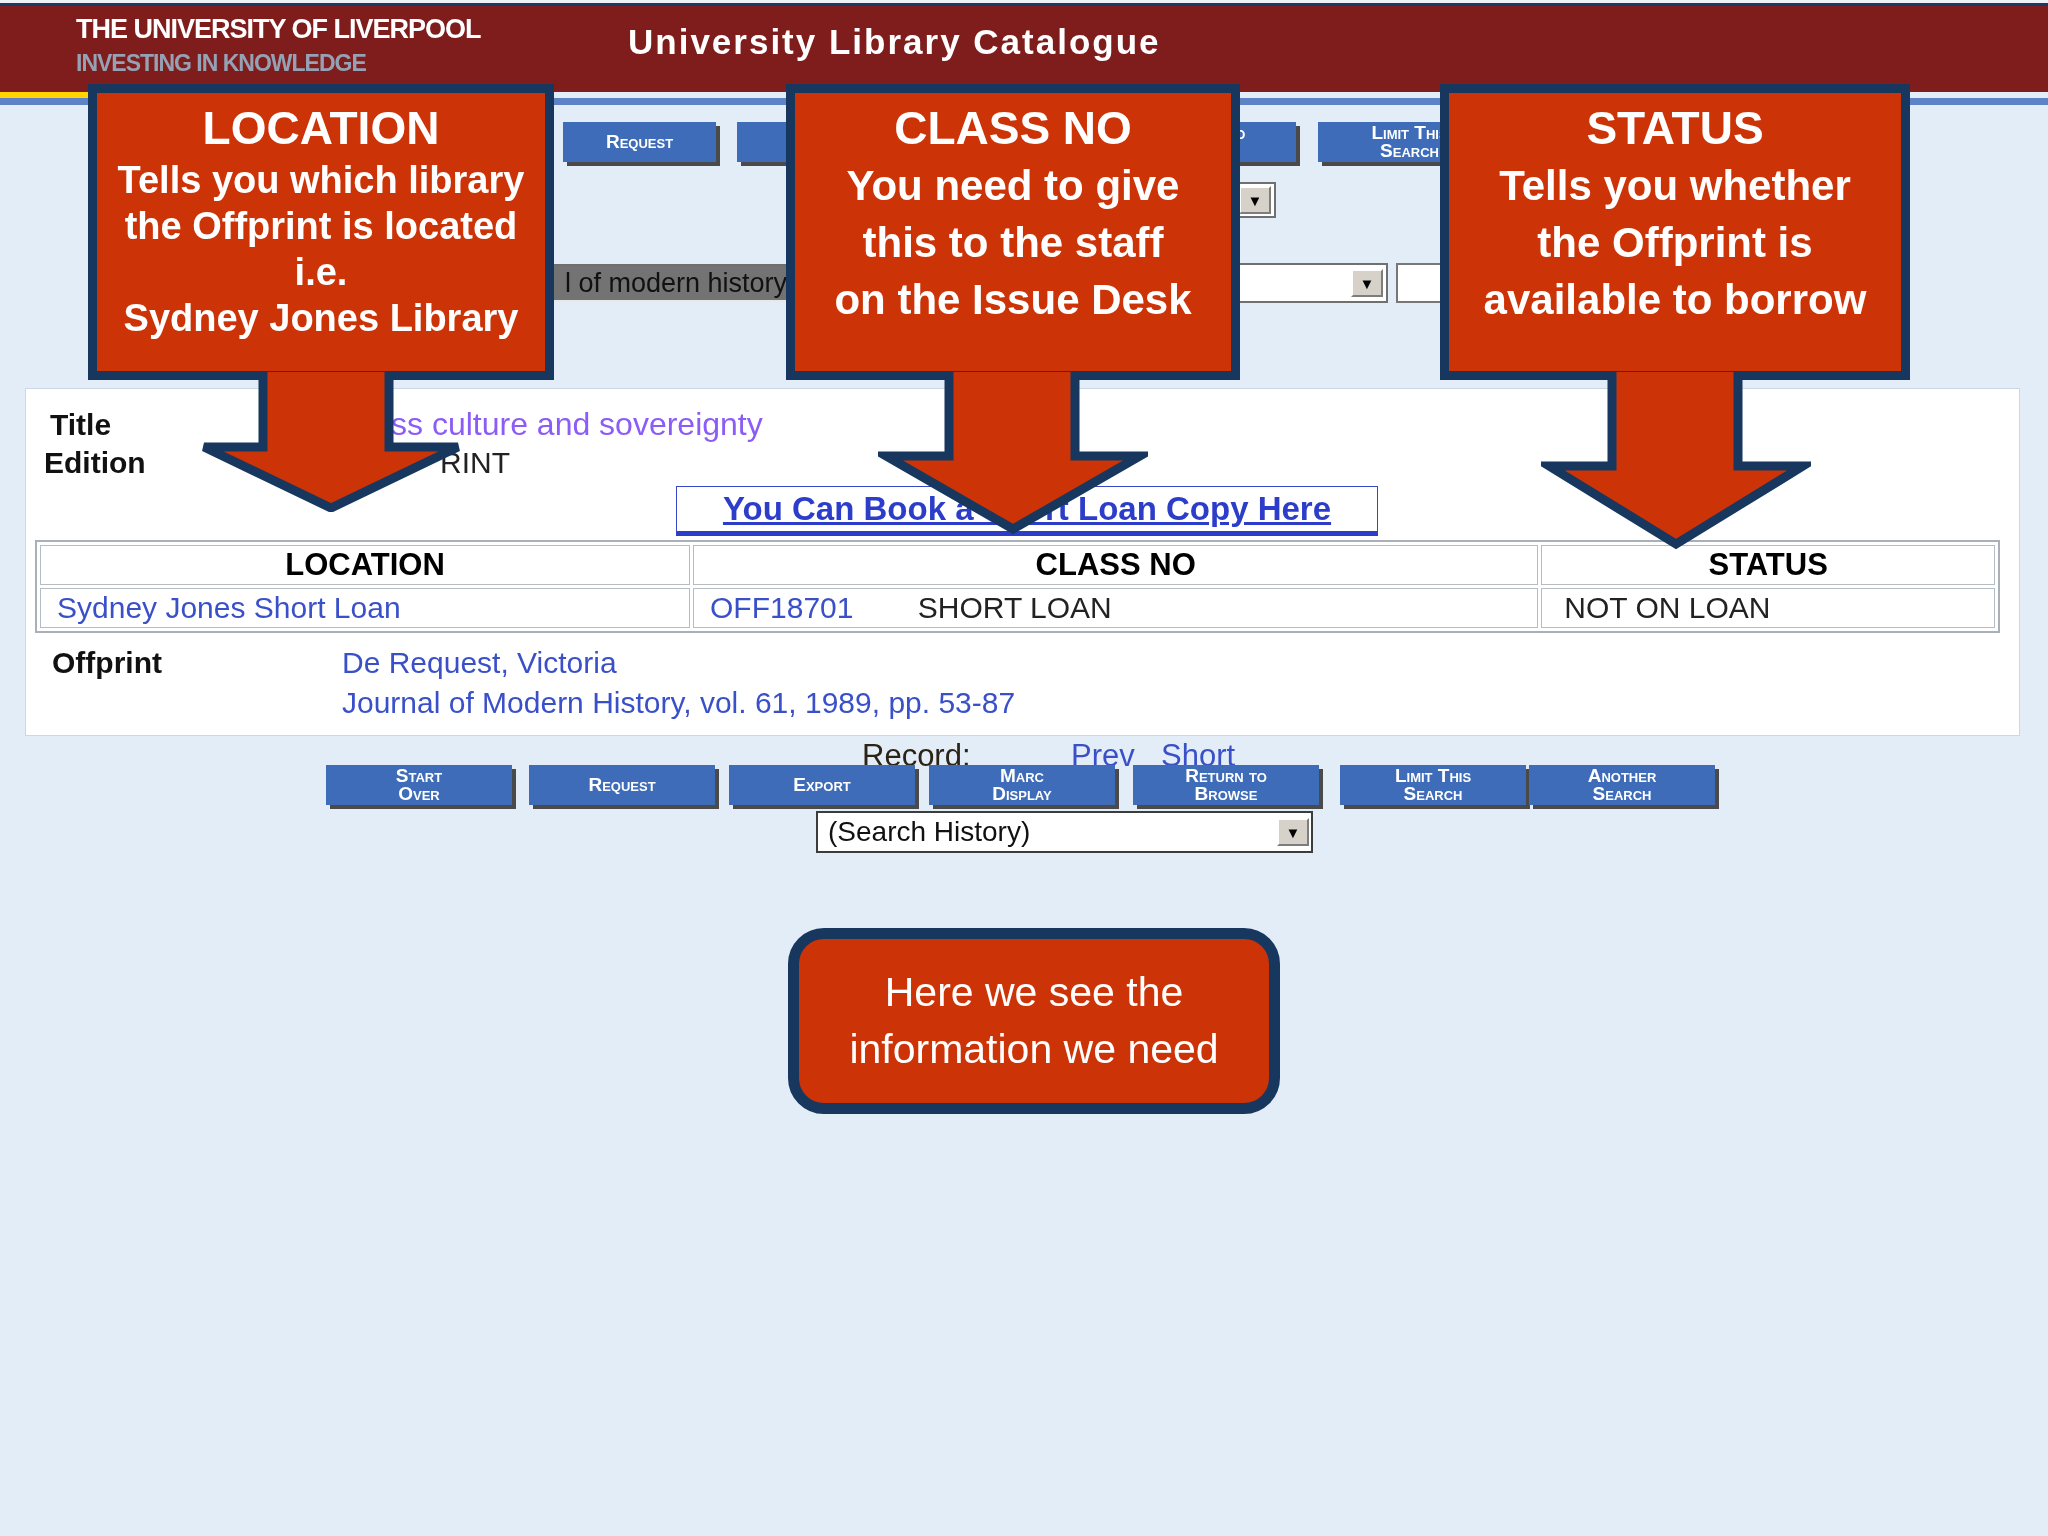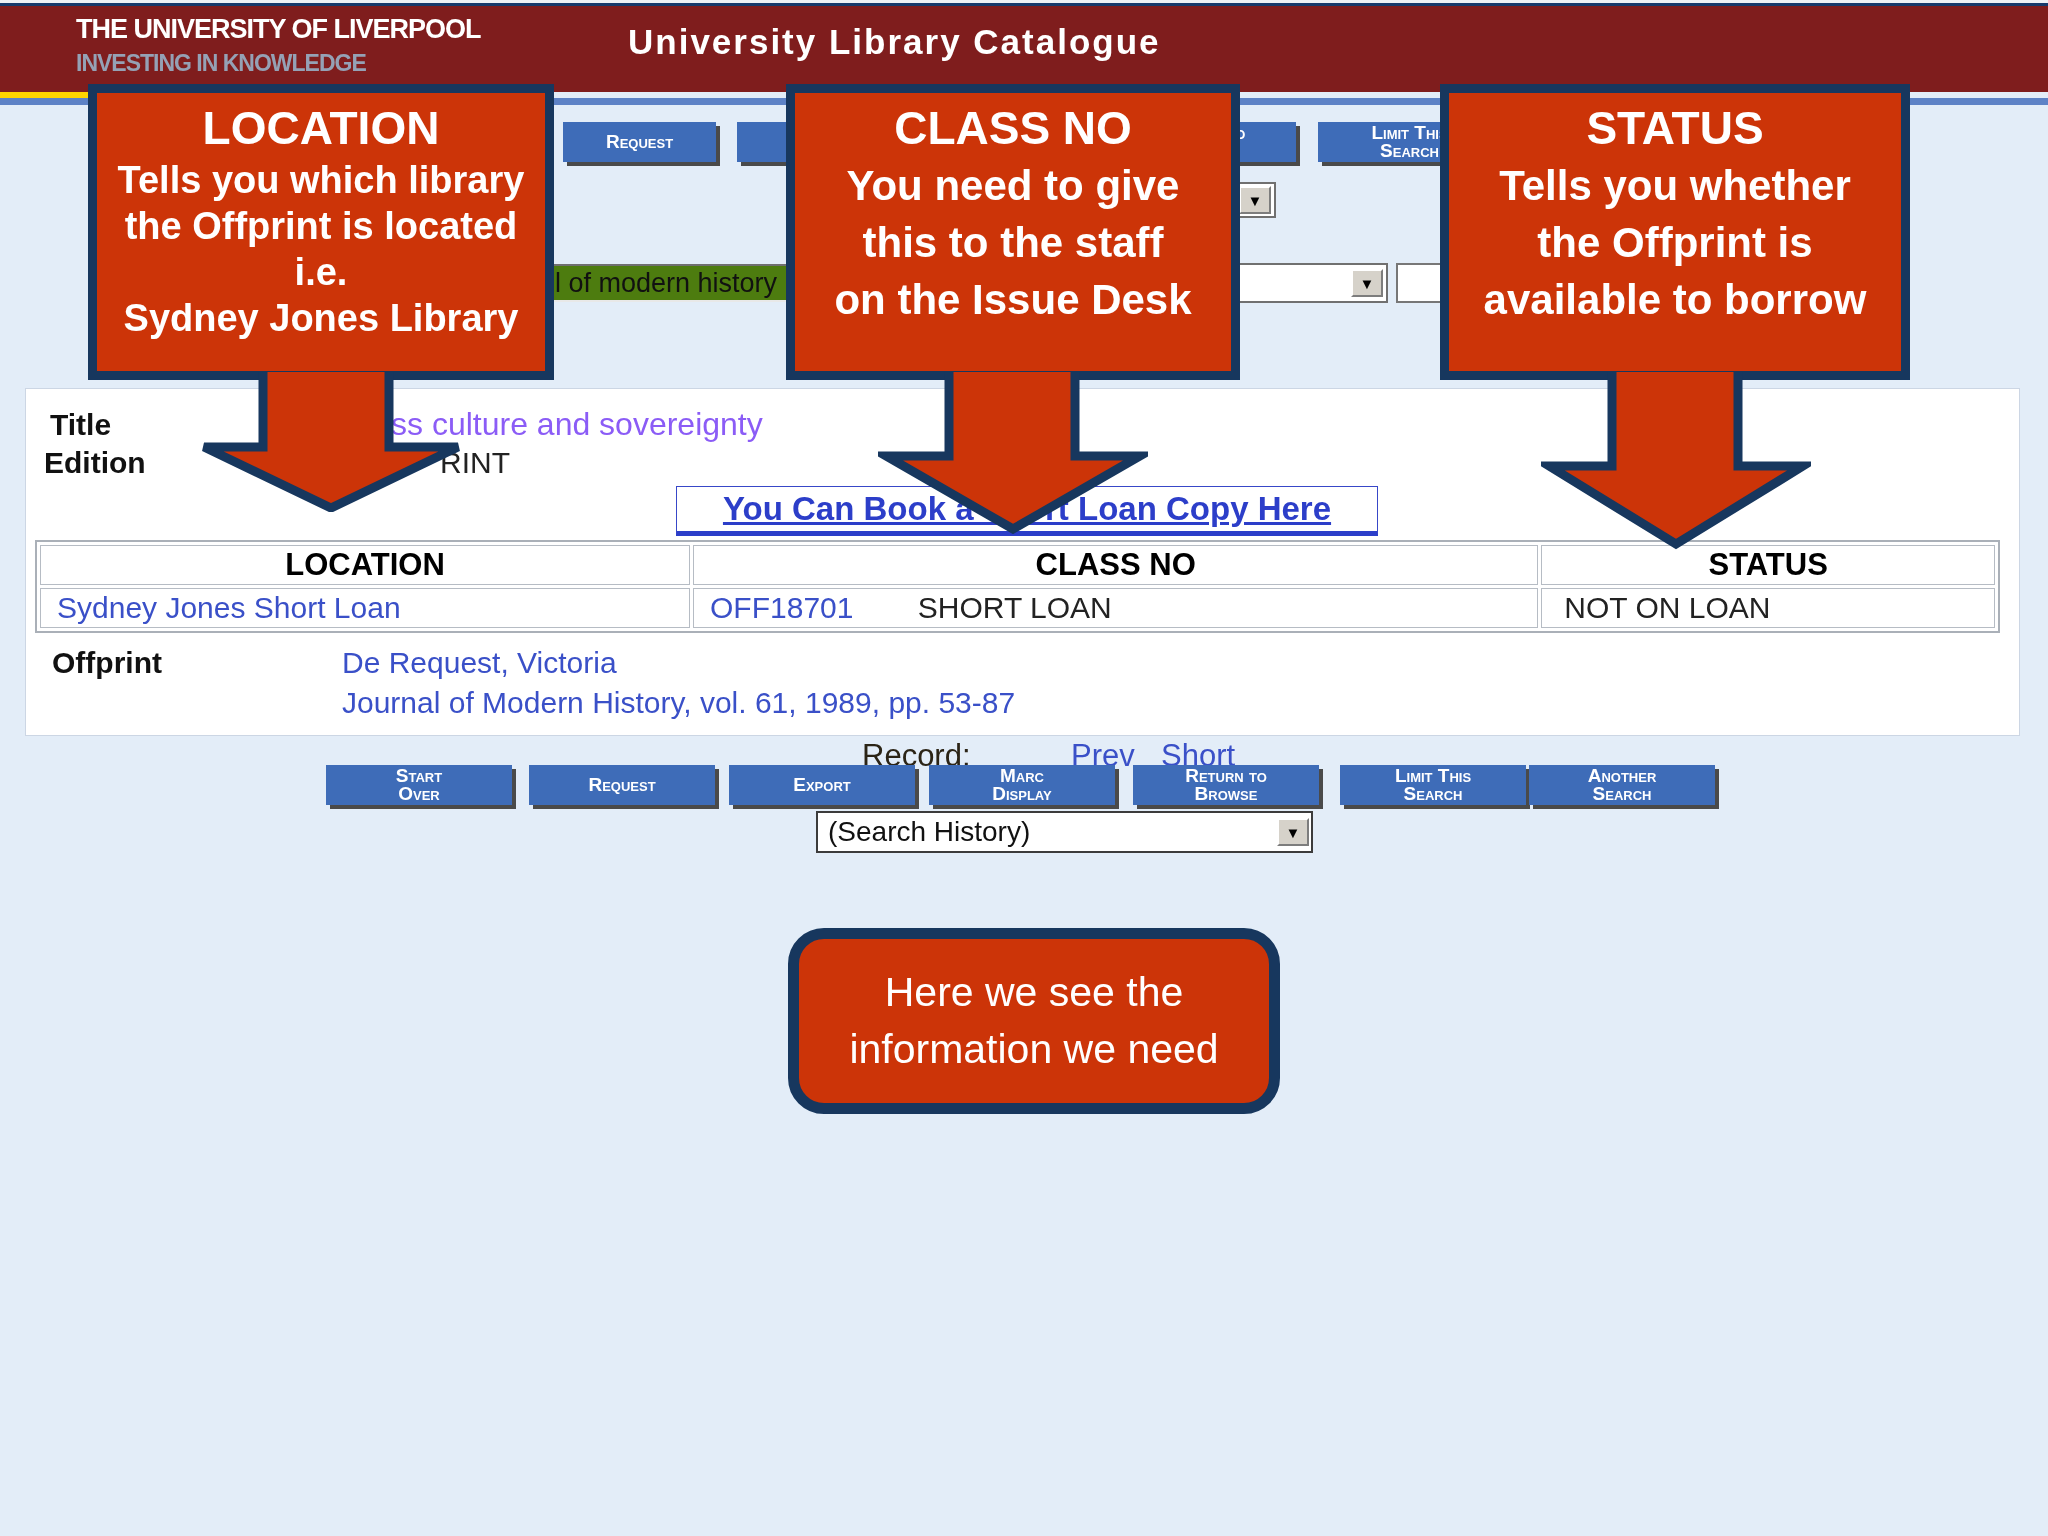--- a/index.html
+++ b/index.html
@@ -17,23 +17,23 @@
   .yellow-line{left:0;top:92px;width:152px;height:6px;background:#ffd400;}
   .blue-stripe{left:0;top:98px;width:2048px;height:7px;background:#5d82c6;}
 
   
   .nbtn{background:#3e6cb8;color:#fff;font-weight:bold;font-variant:small-caps;
         font-size:19px;line-height:18px;text-align:center;display:flex;flex-direction:column;
         align-items:center;justify-content:center;box-shadow:4px 4px 0 #4a4a4a;height:40px;cursor:pointer;}
   .nbtn span{display:block;}
 
   
-  .tinput{background:#4d7c0f;border-top:2px solid #6f6f6f;border-left:2px solid #6f6f6f;
+  .tinput{background:#737373;border-top:2px solid #6f6f6f;border-left:2px solid #6f6f6f;
           border-right:2px solid #e8e8e8;border-bottom:2px solid #e8e8e8;
-          font-size:27px;color:#111;display:flex;align-items:center;padding-left:8px;}
+          font-size:27px;color:#111;display:flex;align-items:center;padding-left:18px;}
   .wselect{background:#fff;border:2px solid #707070;display:flex;align-items:center;
            justify-content:flex-end;padding-right:3px;}
   .warrow{width:32px;height:28px;background:#d6d2ca;border-top:2px solid #fff;border-left:2px solid #fff;
           border-right:2px solid #7d7d7d;border-bottom:2px solid #7d7d7d;display:flex;align-items:center;
           justify-content:center;font-size:15px;color:#000;}
   .combo{background:#fff;border:2px solid #3c3c3c;display:flex;align-items:center;}
   .combo .ctext{flex:1;font-size:28px;color:#111;padding-left:10px;}
 
   
   .panel{left:25px;top:388px;width:1995px;height:348px;background:#ffffff;border:1px solid #ccd6e4;}

